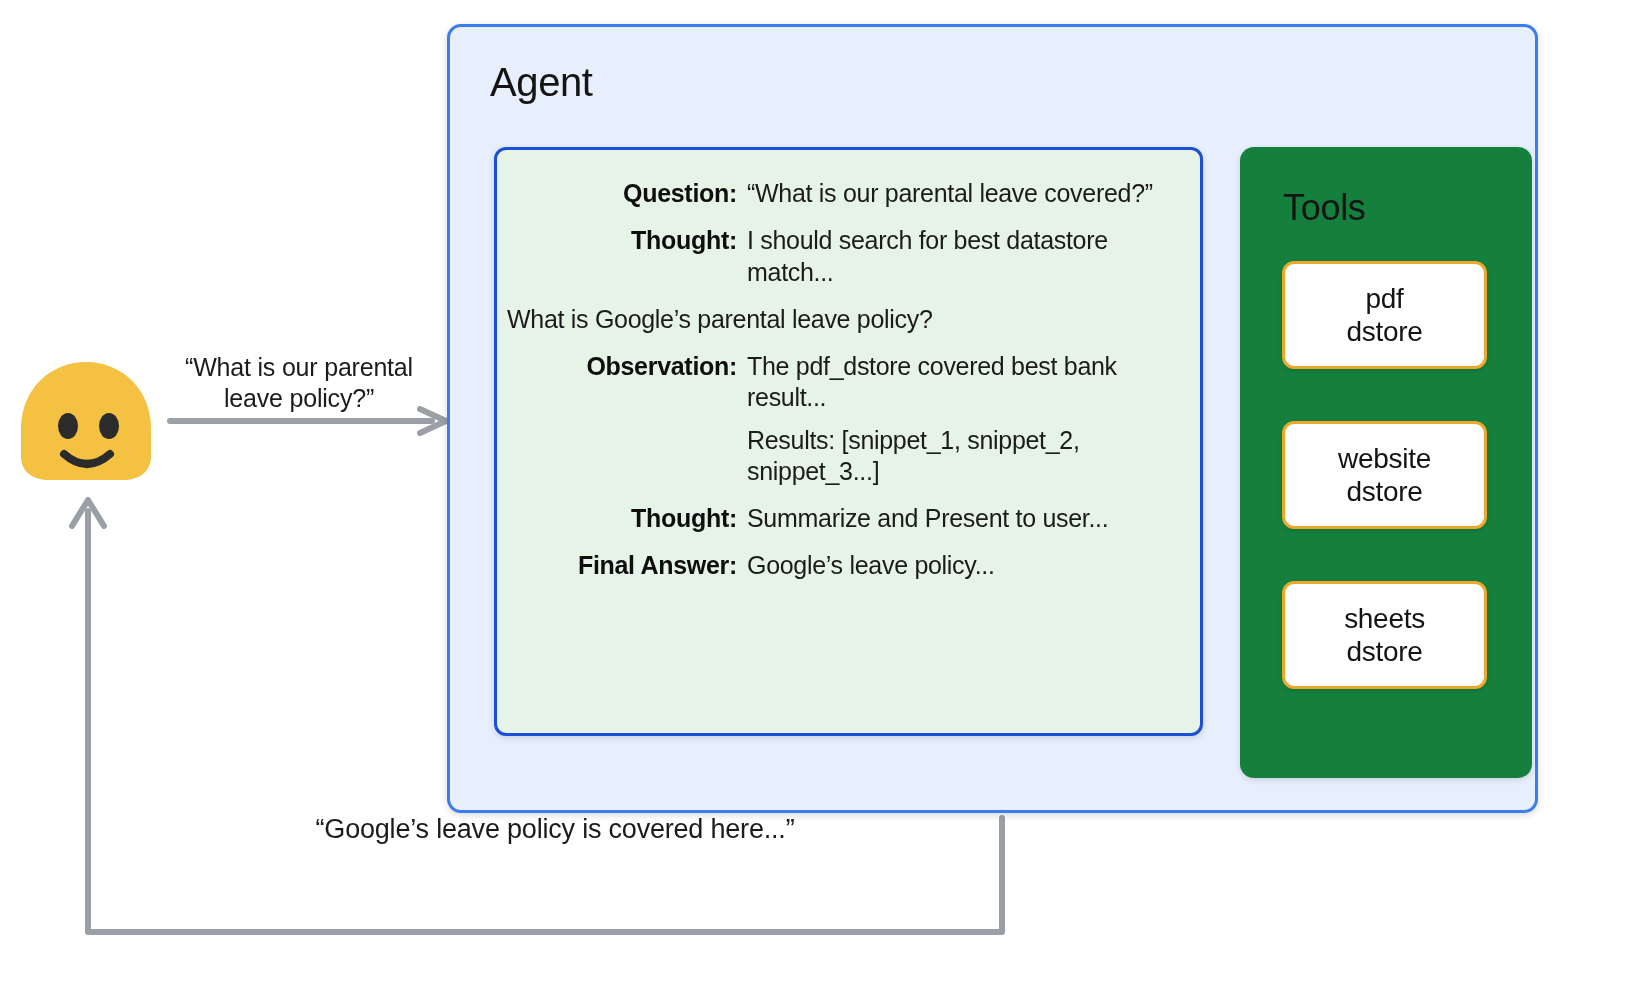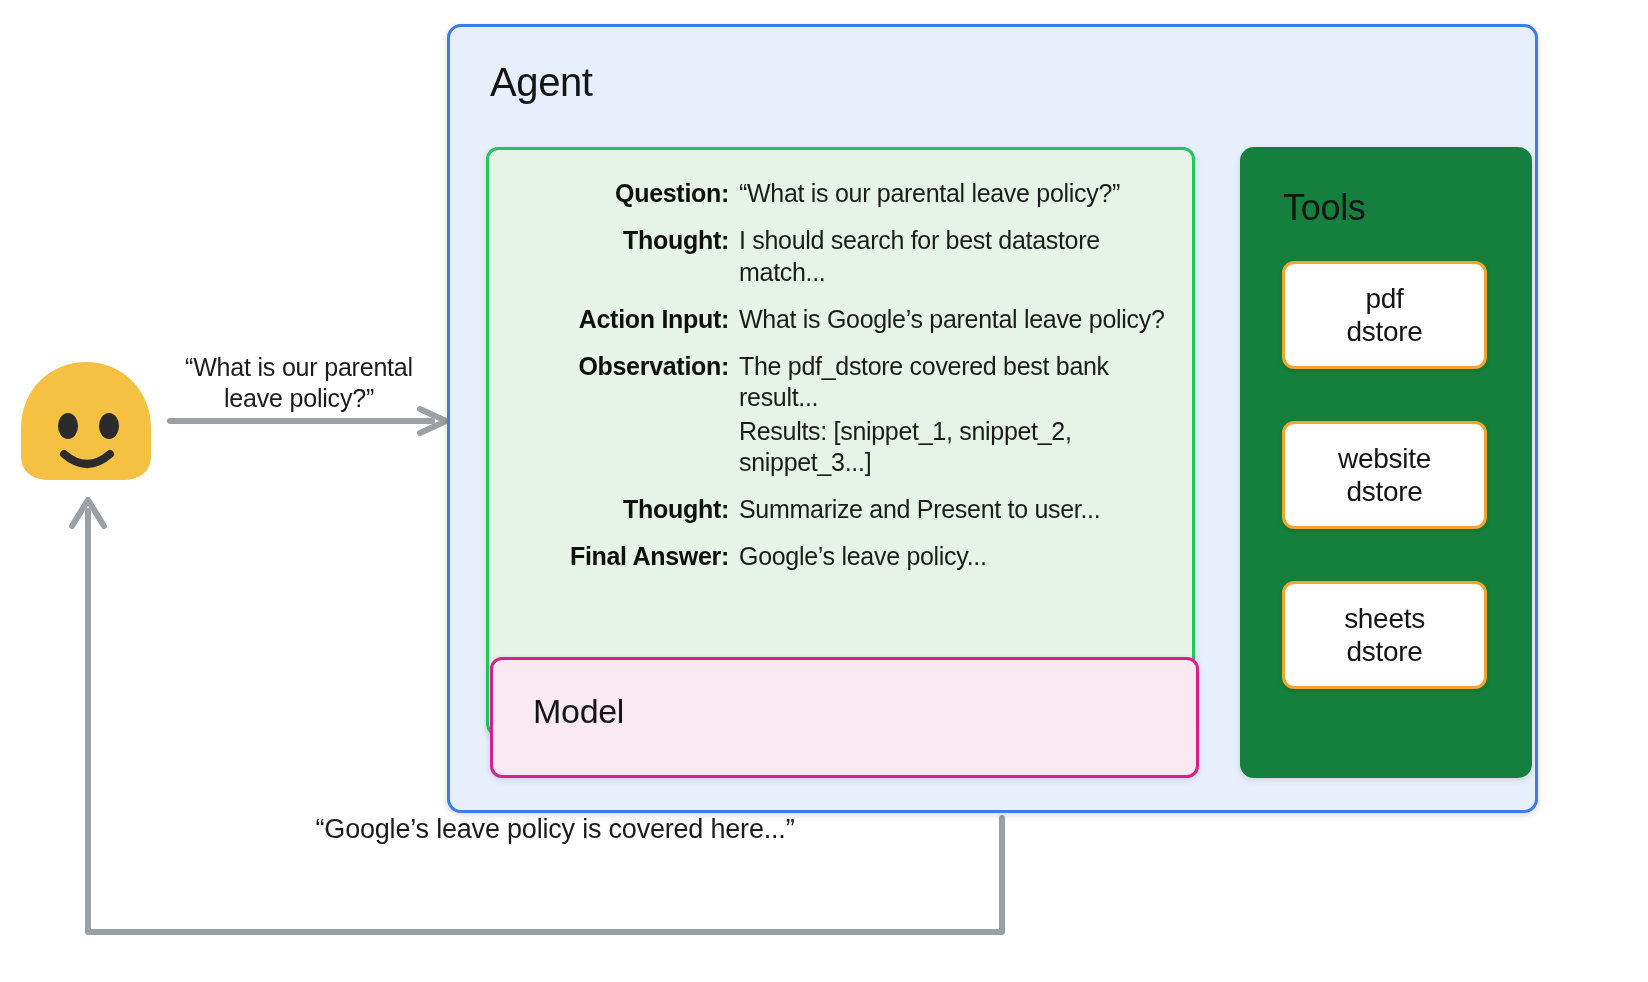--- a/index.html
+++ b/index.html
@@ -82,27 +82,27 @@
     top: 33px;
     font-size: 40px;
     font-weight: 500;
     color: #141414;
     letter-spacing: -0.4px;
   }
 
   
   .trace-box {
     position: absolute;
-    left: 36px;
+    left: 44px;
     top: 120px;
     width: 709px;
     height: 589px;
     box-sizing: border-box;
     background: #e6f3e7;
-    border: 3px solid #22c55e;
+    border: 3px solid #1d4ed8;
     border-radius: 12px;
     box-shadow: 0 2px 6px rgba(0,0,0,0.12);
   }
   .trace-list {
     position: absolute;
     left: 0;
     top: 28px;
     width: 100%;
   }
   .trace-row {
@@ -124,21 +124,21 @@
   .trace-value {
     margin-left: 10px;
     font-size: 25px;
     font-weight: 400;
     color: #1b1b1b;
     letter-spacing: -0.3px;
     line-height: 1.25;
   }
   .trace-value .sub {
     display: block;
-    margin-top: 2px;
+    margin-top: 11px;
   }
 
   
   .model-box {
     position: absolute;
     left: 40px;
     top: 630px;
     width: 709px;
     height: 121px;
     box-sizing: border-box;
@@ -255,31 +255,30 @@
   <div class="answer-label">“Google’s leave policy is covered here...”</div>
 
   <div class="agent-panel">
     <div class="agent-title">Agent</div>
 
     <div class="trace-box">
       <div class="trace-list">
 
         <div class="trace-row">
           <div class="trace-label">Question:</div>
-          <div class="trace-value">“What is our parental leave policy?”</div>
+          <div class="trace-value">“What is our parental leave covered?”</div>
         </div>
 
         <div class="trace-row">
           <div class="trace-label">Thought:</div>
           <div class="trace-value">I should search for best datastore match...</div>
         </div>
 
 
         <div class="trace-row">
-          <div class="trace-label">Action Input:</div>
           <div class="trace-value">What is Google’s parental leave policy?</div>
         </div>
 
         <div class="trace-row">
           <div class="trace-label">Observation:</div>
           <div class="trace-value">
             <span>The pdf_dstore covered best bank result...</span>
             <span class="sub">Results: [snippet_1, snippet_2, snippet_3...]</span>
           </div>
         </div>
@@ -290,23 +289,20 @@
         </div>
 
         <div class="trace-row">
           <div class="trace-label">Final Answer:</div>
           <div class="trace-value">Google’s leave policy...</div>
         </div>
 
       </div>
     </div>
 
-    <div class="model-box">
-      <div class="model-title">Model</div>
-    </div>
 
     <div class="tools-panel">
       <div class="tools-title">Tools</div>
       <div class="tool-list">
 
         <div class="tool-card">
           <div>
             <span>pdf</span>
             <span class="line2">dstore</span>
           </div>

